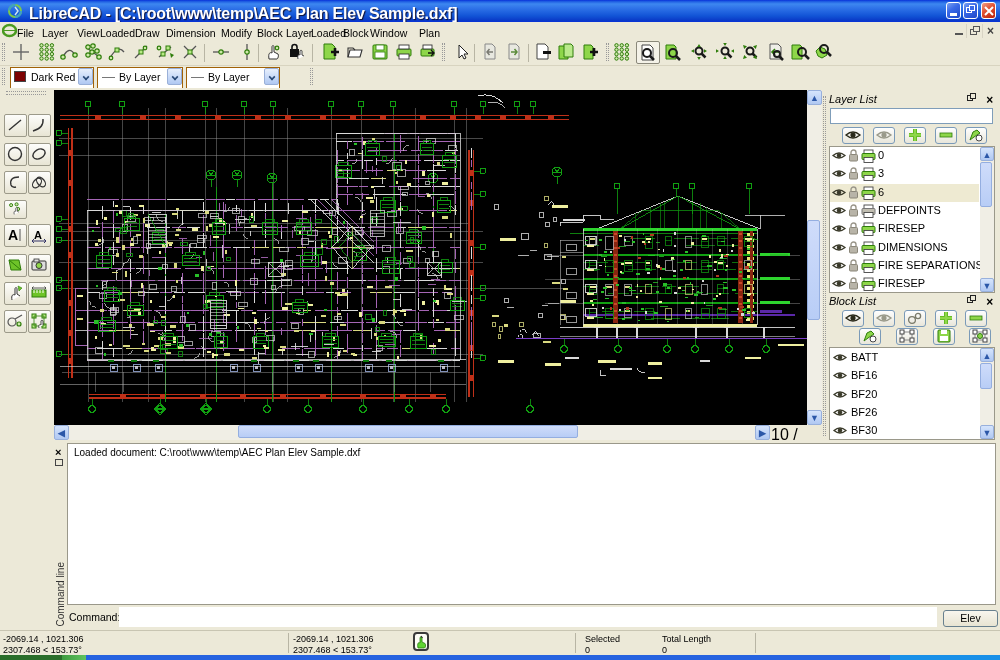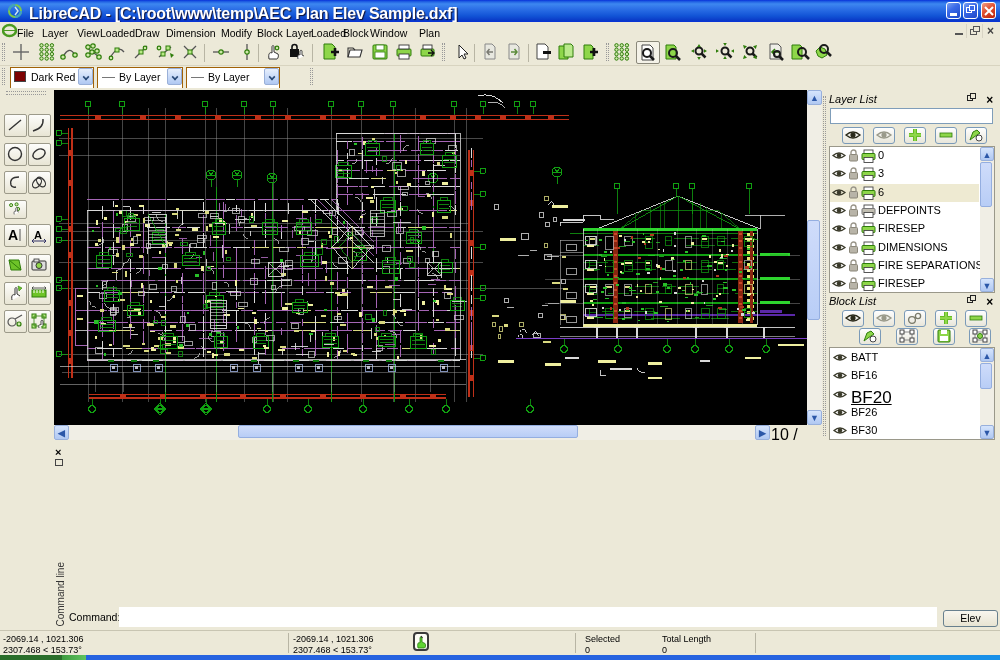--- a/index.html
+++ b/index.html
@@ -2361,21 +2361,21 @@
     <div style="position:absolute;left:28px;top:263px;font-size:11px;">BATT</div>
     <svg class="abs" style="left:10px;top:282.3px" width="14" height="11">
       <path d="M1 5.5 Q7 0.5 13 5.5 Q7 10.5 1 5.5 Z" fill="none" stroke="#3a3a2a" stroke-width="1.3"></path>
       <circle cx="7" cy="5.5" r="2.2" fill="#3a3a2a"></circle>
     </svg>
     <div style="position:absolute;left:28px;top:281.3px;font-size:11px;">BF16</div>
     <svg class="abs" style="left:10px;top:300.6px" width="14" height="11">
       <path d="M1 5.5 Q7 0.5 13 5.5 Q7 10.5 1 5.5 Z" fill="none" stroke="#3a3a2a" stroke-width="1.3"></path>
       <circle cx="7" cy="5.5" r="2.2" fill="#3a3a2a"></circle>
     </svg>
-    <div style="position:absolute;left:28px;top:299.6px;font-size:17px;text-decoration:underline;">BF20</div>
+    <div style="position:absolute;left:28px;top:299.6px;font-size:11px;">BF20</div>
     <svg class="abs" style="left:10px;top:318.90000000000003px" width="14" height="11">
       <path d="M1 5.5 Q7 0.5 13 5.5 Q7 10.5 1 5.5 Z" fill="none" stroke="#3a3a2a" stroke-width="1.3"></path>
       <circle cx="7" cy="5.5" r="2.2" fill="#3a3a2a"></circle>
     </svg>
     <div style="position:absolute;left:28px;top:317.90000000000003px;font-size:11px;">BF26</div>
     <svg class="abs" style="left:10px;top:337.20000000000005px" width="14" height="11">
       <path d="M1 5.5 Q7 0.5 13 5.5 Q7 10.5 1 5.5 Z" fill="none" stroke="#3a3a2a" stroke-width="1.3"></path>
       <circle cx="7" cy="5.5" r="2.2" fill="#3a3a2a"></circle>
     </svg>
     <div style="position:absolute;left:28px;top:336.20000000000005px;font-size:11px;">BF30</div>
@@ -2383,20 +2383,21 @@
     <div class="sbtn" style="left:157px;top:260px;width:14px;height:14px;">▲</div>
     <div class="sthumb" style="left:157px;top:275px;width:12px;height:26px;"></div>
     <div class="sbtn" style="left:157px;top:337px;width:14px;height:14px;">▼</div>
   </div>
 <div id="cmddock">
  <div style="position:absolute;left:54px;top:0px;width:12px;height:187px;">
    <div style="position:absolute;left:1px;top:3px;font-size:11px;font-weight:bold;">×</div>
    <div style="position:absolute;left:1px;top:16px;width:8px;height:7px;border:1px solid #444;"></div>
    <div style="position:absolute;left:-67px;top:105px;width:146px;transform:rotate(-90deg);font-size:10px;color:#333;text-align:left;">Command line</div>
  </div>
+ <div id="cmdtext">Loaded document: C:\root\www\temp\AEC Plan Elev Sample.dxf</div>
  <div id="cmdrow">
    <span style="position:absolute;left:2px;top:4px;">Command:</span>
    <div style="position:absolute;left:52px;top:0;width:818px;height:20px;background:#fff;"></div>
    <div style="position:absolute;left:876px;top:3px;width:55px;height:17px;background:linear-gradient(to bottom,#f8f6ee,#e8e4d2);border:1.5px solid #68808e;border-radius:3px;text-align:center;line-height:15px;font-size:10.5px;">Elev</div>
  </div>
 </div>
 <div id="statusbar">
  <div style="position:absolute;left:0;top:0;width:1000px;height:1px;background:#c8c5b2;"></div>
  <div style="position:absolute;left:3px;top:4px;">-2069.14 , 1021.306</div>
  <div style="position:absolute;left:3px;top:15px;">2307.468 &lt; 153.73°</div>

